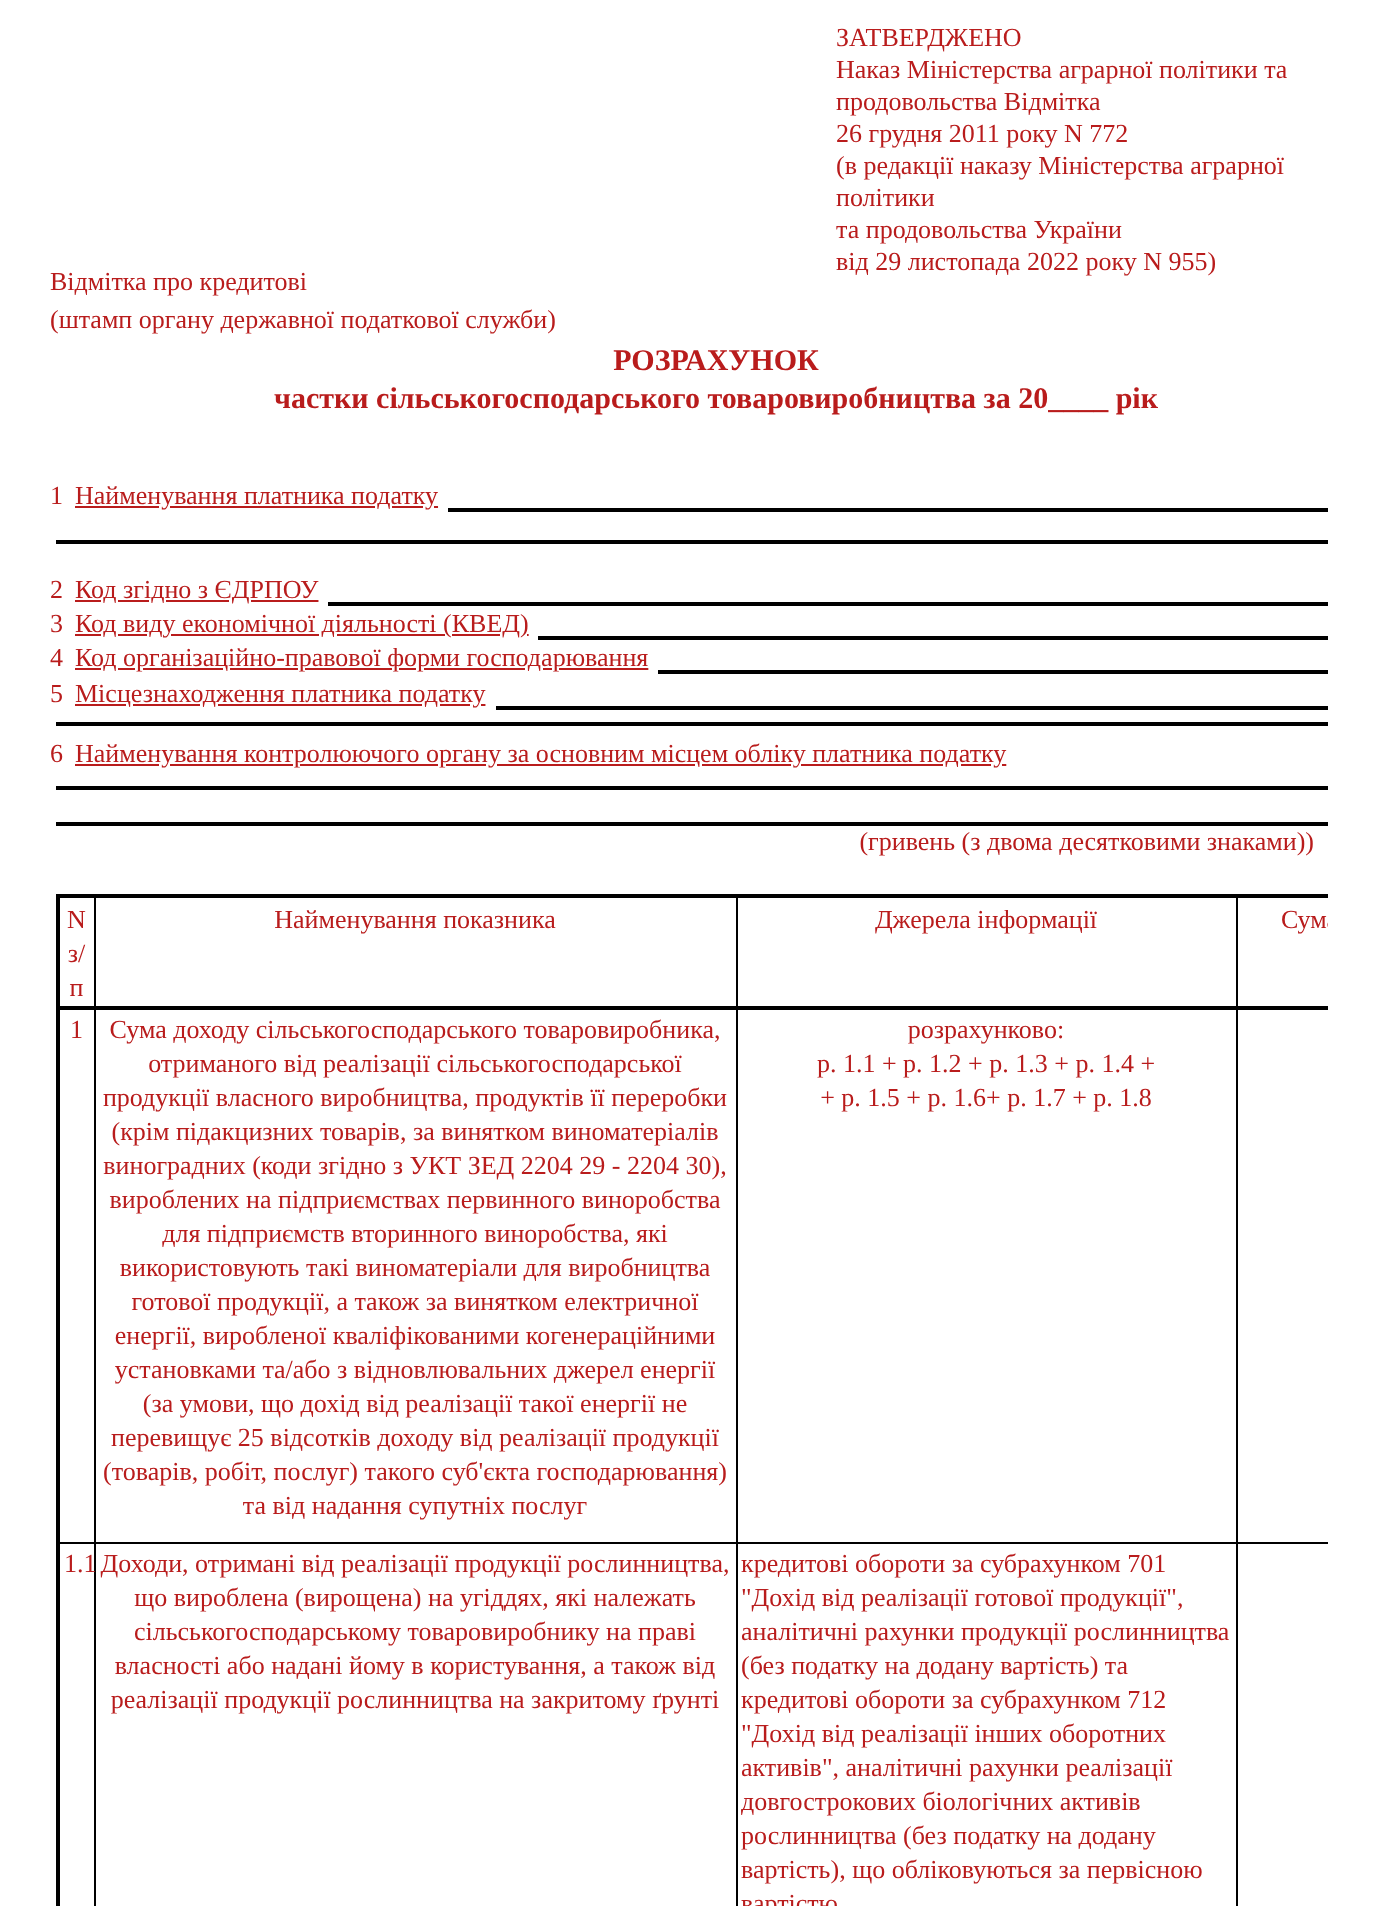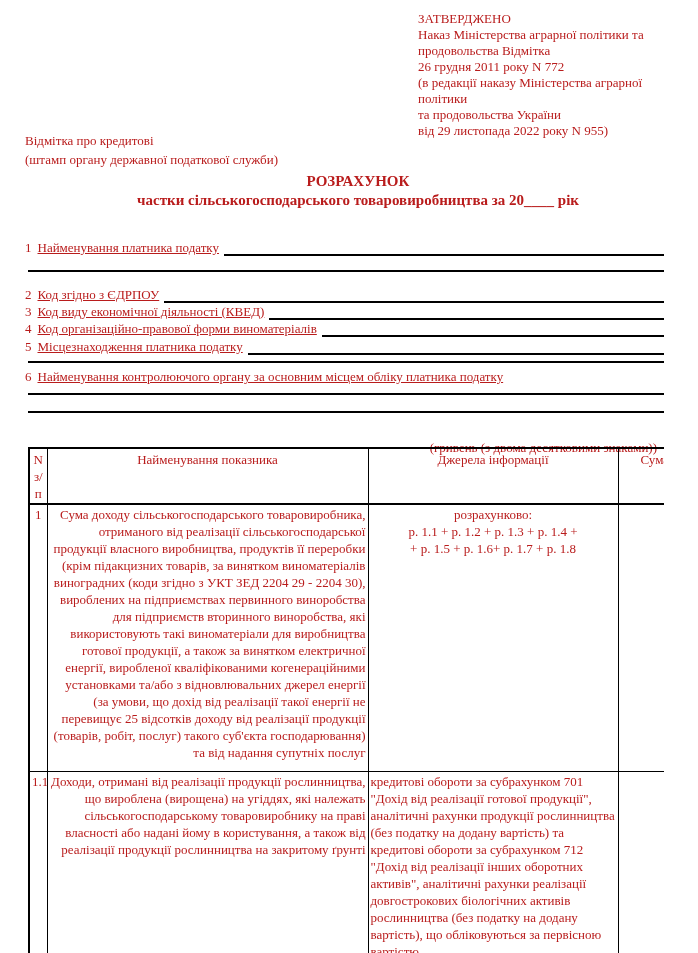--- a/index.html
+++ b/index.html
@@ -14,32 +14,32 @@
   .receipt { position:absolute; left:25px; top:131px; width:400px; line-height:19px; }
   
   .title { position:absolute; left:25px; top:172px; width:666px; text-align:center;
            font-weight:bold; font-size:15px; line-height:19px; }
   
   .f-row { position:absolute; left:25px; width:666px; display:flex; align-items:flex-end; }
   .f-num { flex:0 0 auto; margin-right:6px; }
   .f-label { flex:0 0 auto; white-space:nowrap;text-decoration:underline; }
   .f-line { flex:1 1 auto; border-bottom:2px solid #000; margin-left:5px; height:14px; }
   .hr { position:absolute; left:28px; width:663px; border-top:2px solid #000; height:0; }
-  .grn-note { position:absolute; right:7px; top:440px; text-align:center; }
+  .grn-note { position:absolute; right:7px; top:413px; text-align:center; }
   
   .calc-table { position:absolute; left:28px; top:447px; width:663px;
                 border-collapse:collapse; table-layout:fixed; border:2px solid #000; }
   .calc-table th, .calc-table td { border:1px solid #000; vertical-align:top;
                 padding:1px 2px; font-size:13px; font-weight:normal; line-height:17px; }
   .calc-table thead th { border-bottom:2px solid #000; text-align:center; padding-top:2px; }
   .tr-head { height:43px; }
   .tr-r1 { height:267px; }
   .tr-r2 { height:173px; }
   .cell-num { text-align:center; }
-  .cell-ind { padding-left:3px; padding-right:2px; text-align:right; }
+  .cell-ind { padding-left:3px; padding-right:2px; text-align:center; }
   .cell-src-center { text-align:center; padding-left:6px; padding-right:6px; }
   .cell-src-left { text-align:left; padding-left:6px; padding-right:4px; }
 </style>
 </head>
 <body>
 
 <div class="page">
 
   <div class="approval">
     <div>ЗАТВЕРДЖЕНО</div>
@@ -75,21 +75,21 @@
   </div>
 
   <div class="f-row" style="top:304px;">
     <span class="f-num">3</span>
     <span class="f-label">Код виду економічної діяльності (КВЕД)</span>
     <span class="f-line"></span>
   </div>
 
   <div class="f-row" style="top:321px;">
     <span class="f-num">4</span>
-    <span class="f-label">Код організаційно-правової форми виноматеріалів</span>
+    <span class="f-label">Код організаційно-правової форми господарювання</span>
     <span class="f-line"></span>
   </div>
 
   <div class="f-row" style="top:339px;">
     <span class="f-num">5</span>
     <span class="f-label">Місцезнаходження платника податку</span>
     <span class="f-line"></span>
   </div>
   <div class="hr" style="top:361px;"></div>
 

